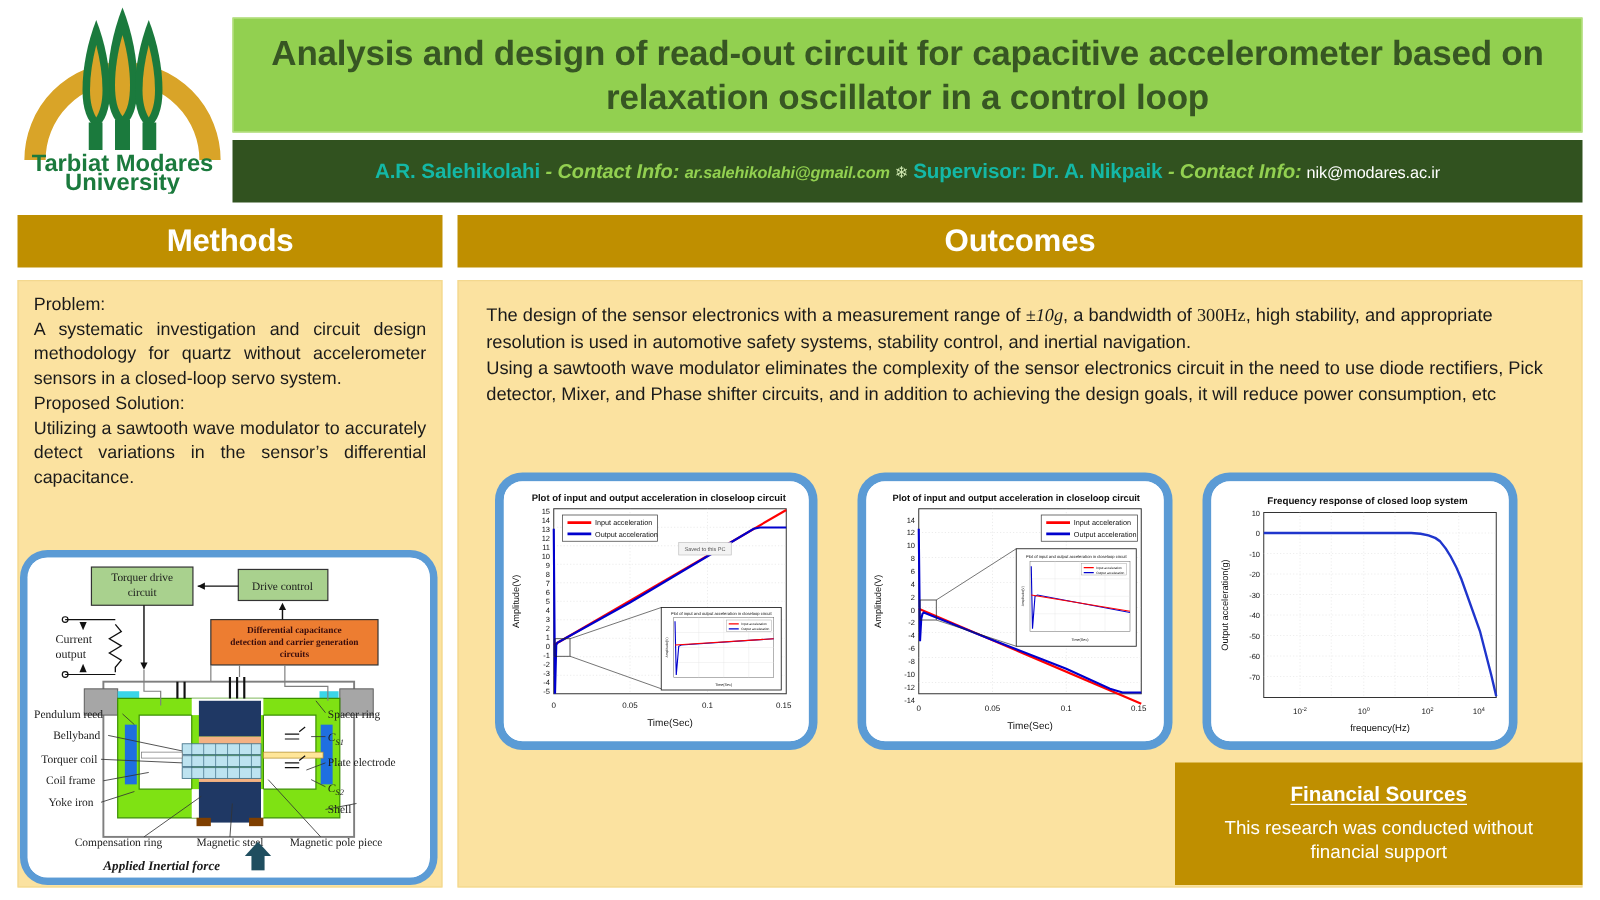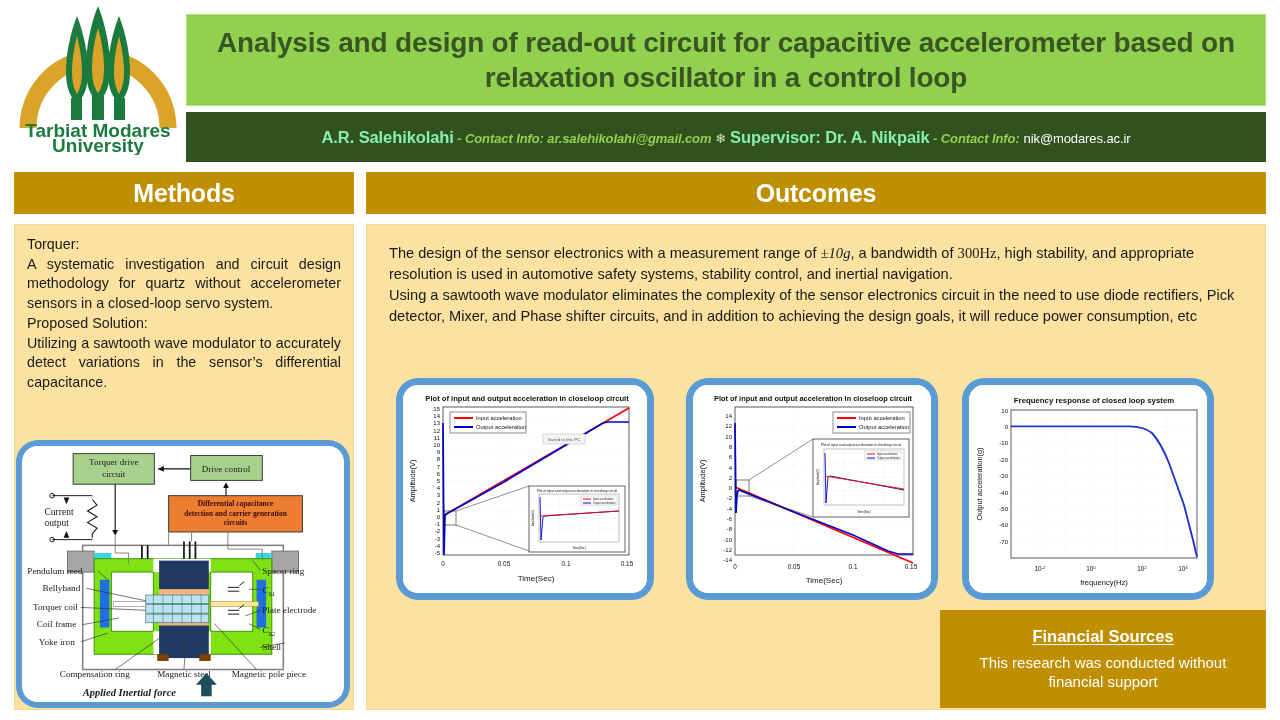--- a/index.html
+++ b/index.html
@@ -24,22 +24,22 @@
     color: #375623; font-weight: bold; font-size: 28px; line-height: 1.25;
     text-align: center; padding: 0 22px; letter-spacing: -0.2px;
   }
 
   #author-banner {
     position: absolute; left: 186px; top: 112px; width: 1080px; height: 50px;
     background: #31521F;
     display: flex; align-items: center; justify-content: center;
   }
   #author-line { white-space: nowrap; font-size: 14.5px; letter-spacing: -0.1px; }
-  .au-name { color: #86efac; font-weight: bold; font-size: 16.5px; }
-  .au-ci { color: #92D050; font-weight: bold; font-style: italic; font-size: 13px; }
+  .au-name { color: #14b8a6; font-weight: bold; font-size: 16.5px; }
+  .au-ci { color: #92D050; font-weight: bold; font-style: italic; font-size: 16px; }
   .au-mail1 { color: #92D050; font-weight: bold; font-style: italic; font-size: 13px; }
   .au-star { color: #cfe8b0; font-size: 13px; }
   .au-mail2 { color: #ffffff; font-size: 13px; }
 
   
   .sec-bar {
     position: absolute; background: #BF8F00;
     display: flex; align-items: center; justify-content: center;
   }
   .sec-bar span { color: #ffffff; font-weight: bold; font-size: 25px; letter-spacing: -0.2px; }
@@ -145,21 +145,21 @@
 
   <div class="sec-bar" id="methods-bar">
     <span>Methods</span>
   </div>
   <div class="sec-bar" id="outcomes-bar">
     <span>Outcomes</span>
   </div>
 
   <div id="methods-panel">
     <div id="methods-text">
-      <p class="lbl">Torquer:</p>
+      <p class="lbl">Problem:</p>
       <p>A systematic investigation and circuit design methodology for quartz without accelerometer sensors in a closed-loop servo system.</p>
       <p class="lbl">Proposed Solution:</p>
       <p>Utilizing a sawtooth wave modulator to accurately detect variations in the sensor’s differential capacitance.</p>
     </div>
   </div>
 
   <div id="diagram-card">
     <div id="diagram-inner">
       <svg id="diagram-svg" viewBox="0 0 334 268">
         <rect x="0" y="0" width="334" height="268" fill="#ffffff"></rect>

